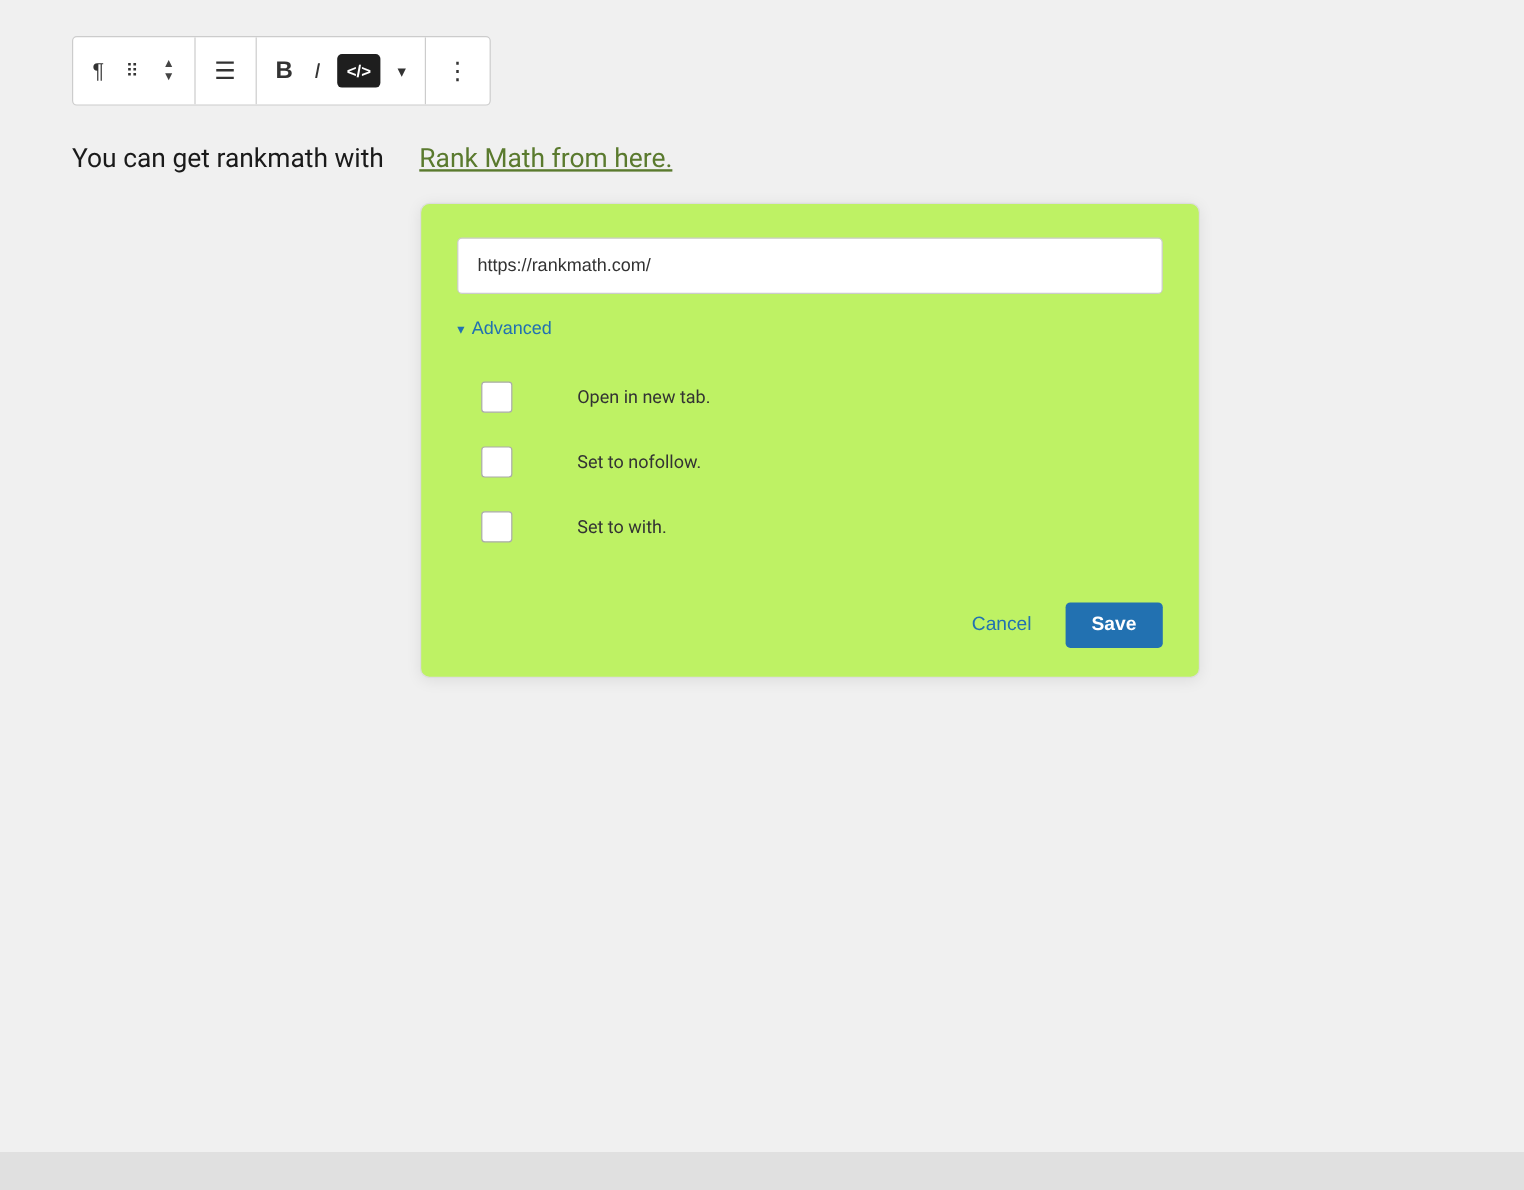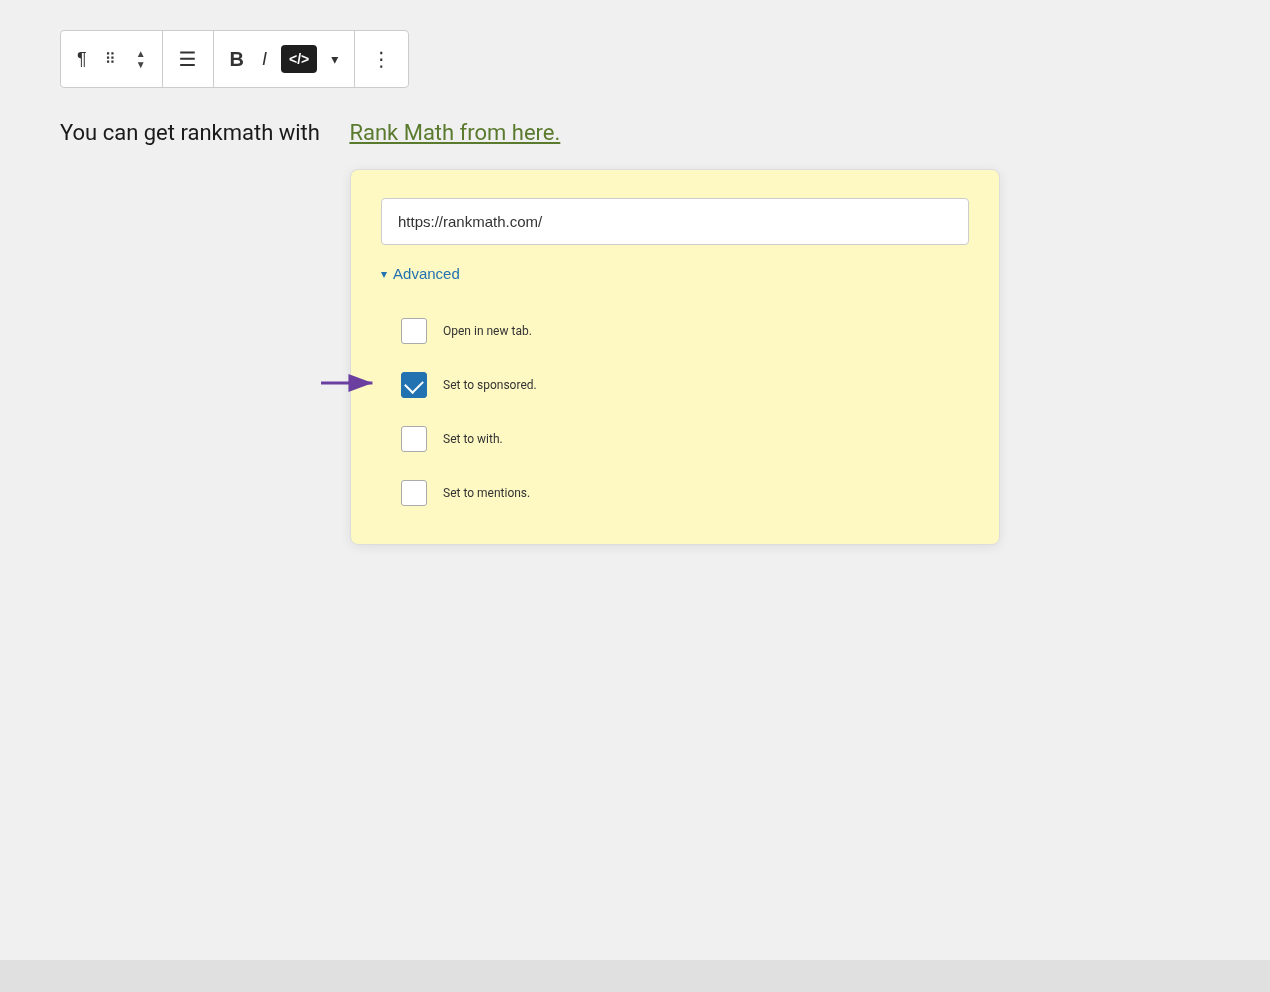--- a/index.html
+++ b/index.html
@@ -78,21 +78,21 @@
       line-height: 1.5;
     }
 
     .body-text a {
       color: #5a7a2e;
       text-decoration: underline;
     }
 
     
     .link-popup {
-      background: #fef9c3;
+      background: #bef264;
       border: 1.5px solid #ddd;
       border-radius: 8px;
       padding: 28px 30px 24px;
       width: 650px;
       margin-left: 290px;
       box-shadow: 0 2px 12px rgba(0,0,0,0.08);
     }
 
     .url-input {
       width: 100%;
@@ -166,22 +166,23 @@
       top: 3px;
       width: 10px;
       height: 14px;
       border: 2.5px solid #fff;
       border-top: none;
       border-left: none;
       transform: rotate(45deg);
     }
 
     .checkbox-label {
-      font-size: 12px;
+      font-size: 15px;
       color: #333;
+      margin-left: 38px;
     }
 
     
     .arrow-indicator {
       position: absolute;
       left: -80px;
       top: 50%;
       transform: translateY(-50%);
     }
 
@@ -272,44 +273,33 @@
     <span>Advanced</span>
   </button>
 
   <div class="checkbox-list">
 
     <div class="checkbox-item">
       <input type="checkbox" id="new-tab" style="">
       <label for="new-tab" class="checkbox-label">Open in new tab.</label>
     </div>
 
-
-    <div class="checkbox-item" style="position:relative;">
-
-      <div class="arrow-indicator">
-        <svg viewBox="0 0 70 28" xmlns="http://www.w3.org/2000/svg">
-          <defs>
-            <marker id="arrowhead" markerWidth="8" markerHeight="6" refX="8" refY="3" orient="auto">
-              <polygon points="0 0, 8 3, 0 6" fill="#6b3fa0"></polygon>
-            </marker>
-          </defs>
-          <line x1="0" y1="14" x2="60" y2="14" stroke="#6b3fa0" stroke-width="3.5" marker-end="url(#arrowhead)"></line>
-        </svg>
-      </div>
-      <input type="checkbox" id="sponsored" checked="" style="">
-      <label for="sponsored" class="checkbox-label">Set to sponsored.</label>
+    <div class="checkbox-item">
+      <input type="checkbox" id="nofollow" style="">
+      <label for="nofollow" class="checkbox-label">Set to nofollow.</label>
     </div>
+
 
     <div class="checkbox-item">
       <input type="checkbox" id="about" style="">
       <label for="about" class="checkbox-label">Set to with.</label>
     </div>
 
-    <div class="checkbox-item">
-      <input type="checkbox" id="mentions" style="">
-      <label for="mentions" class="checkbox-label">Set to mentions.</label>
-    </div>
-
-  </div>
-
+
+  </div>
+
+  <div class="action-buttons">
+    <button class="btn-cancel">Cancel</button>
+    <button class="btn-save">Save</button>
+  </div>
 </div>
 
 <div class="bottom-bar"></div>
 
 </body></html>

